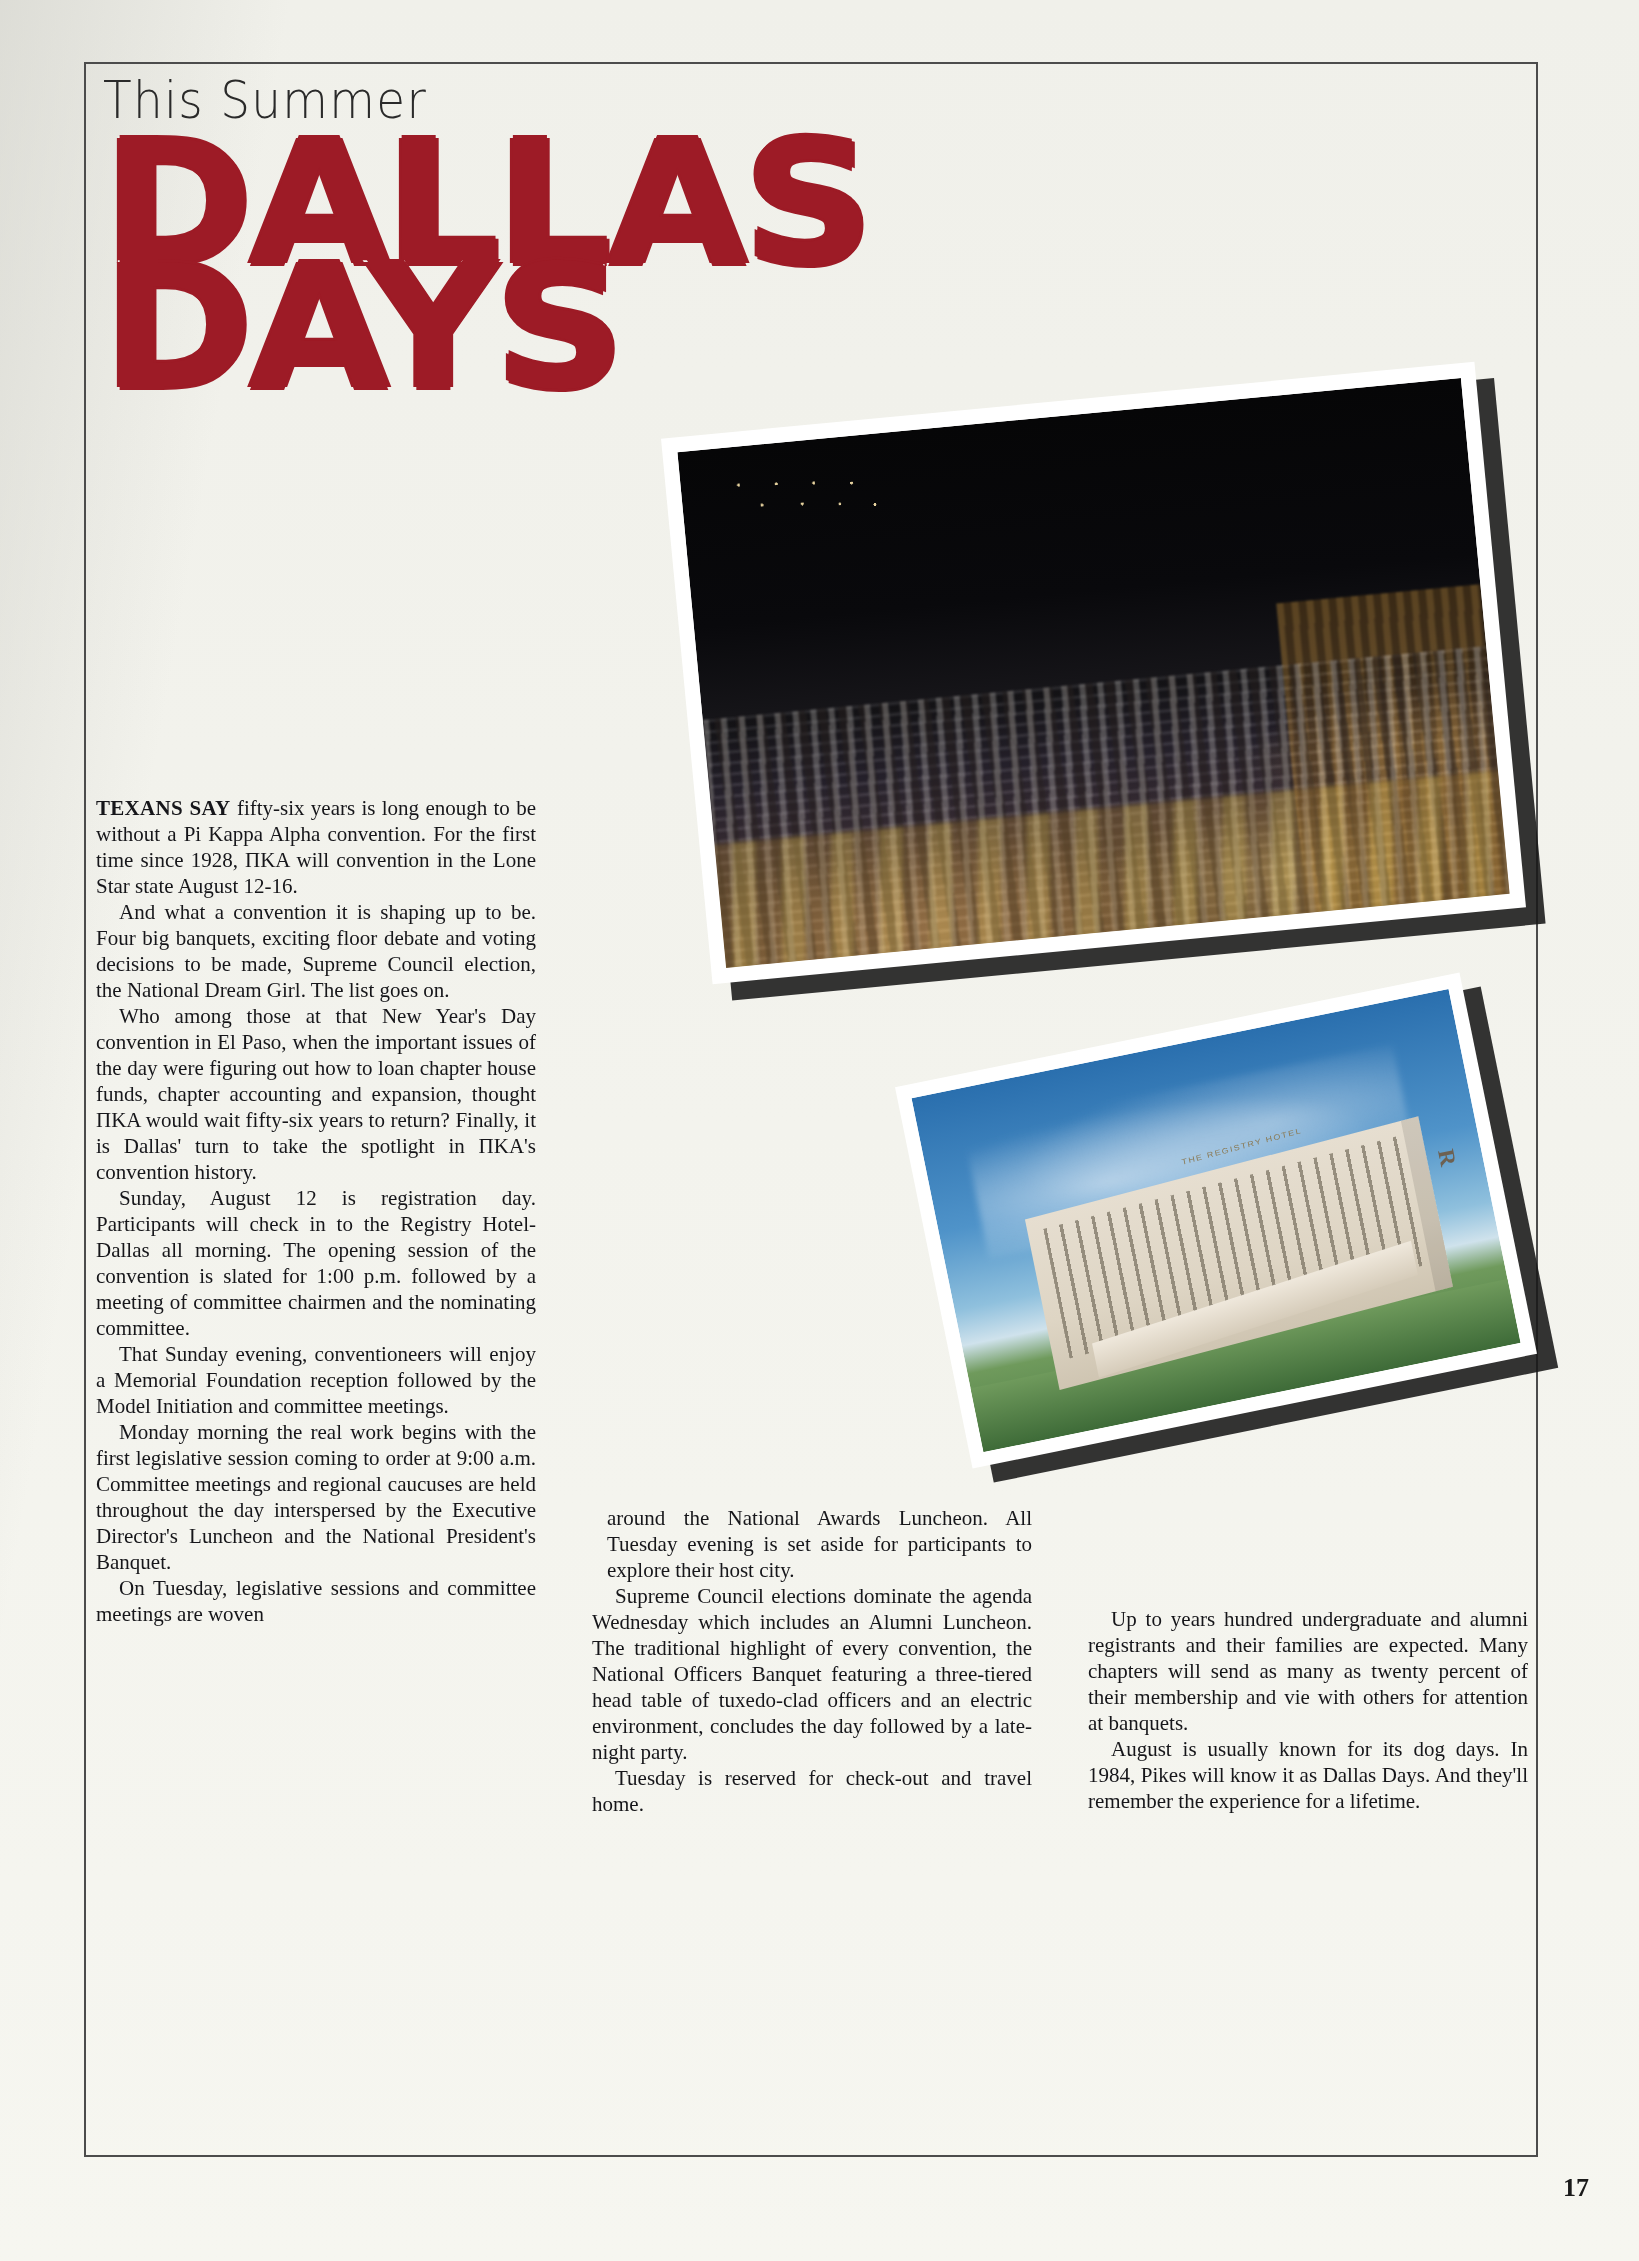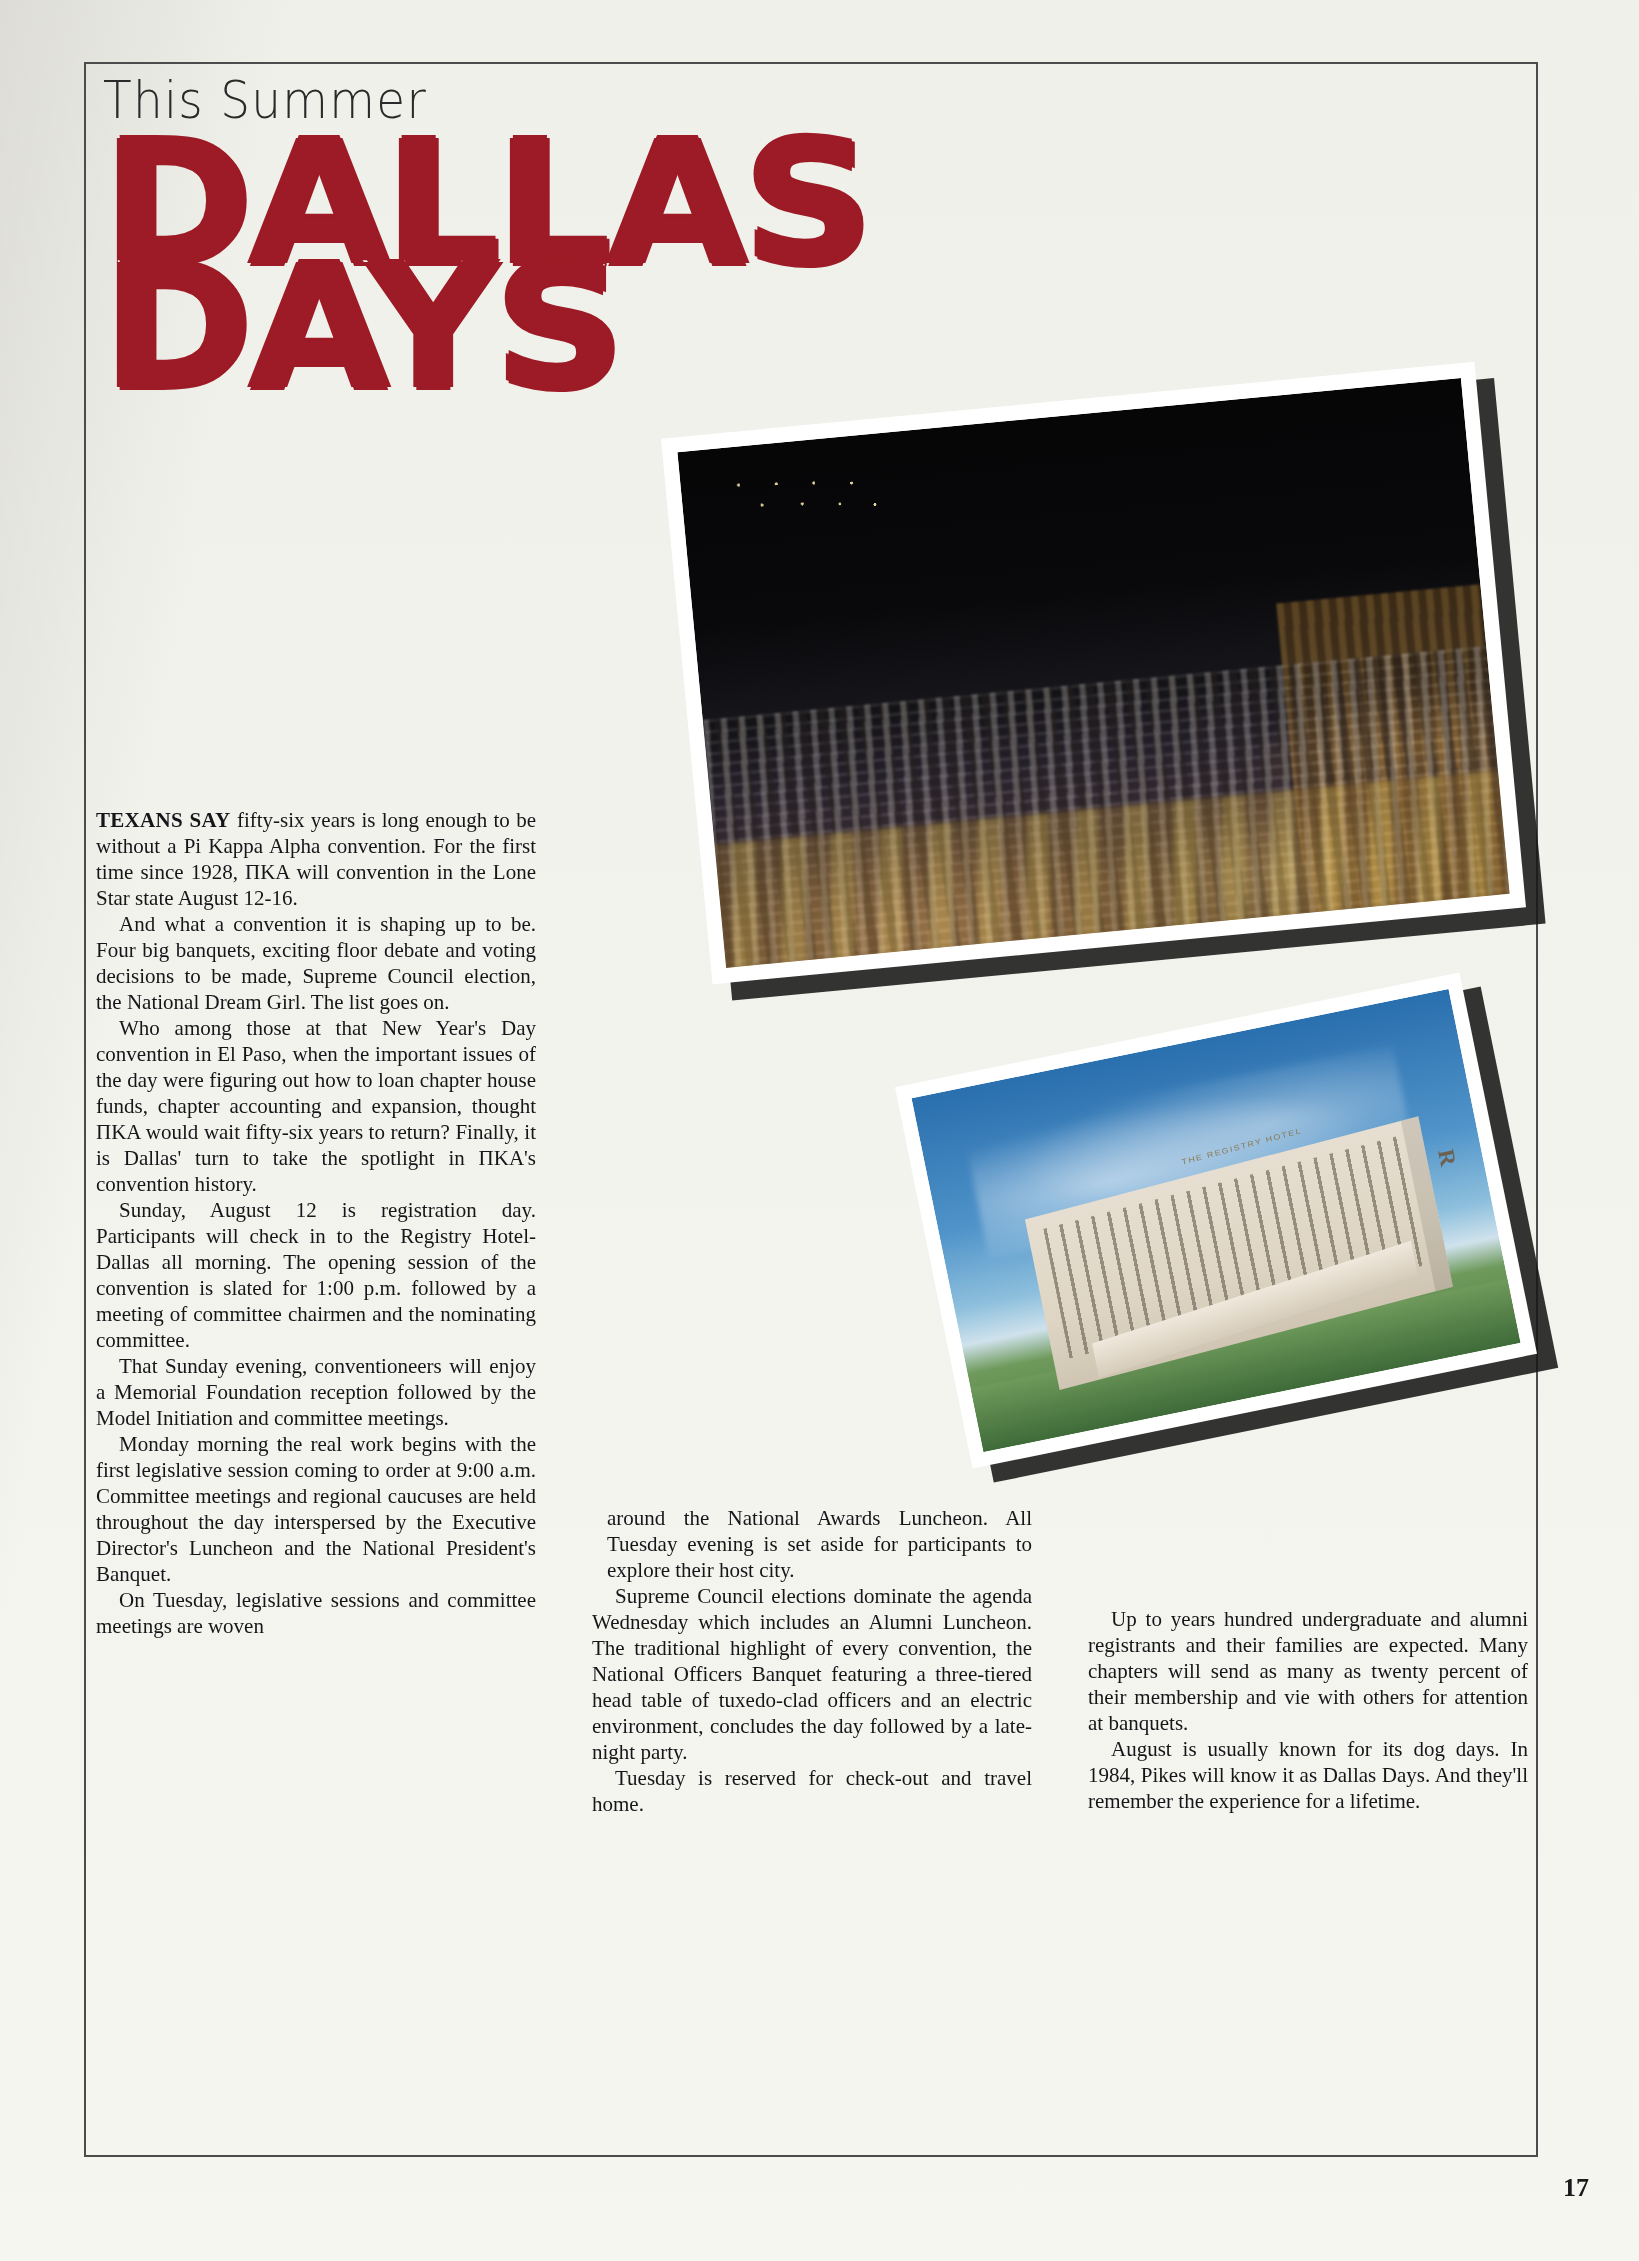--- a/index.html
+++ b/index.html
@@ -215,21 +215,21 @@
     line-height: 26px;
     color: #16161a;
     text-align: justify;
     text-justify: inter-word;
     hyphens: manual;
   }
   #col-1 { left: 0; }
   #col-2 { left: 496px; top: 710px; }
   #col-3 { left: 992px; top: 811px; }
   .col p { margin: 0; text-indent: 23px; }
-  .col p.first { text-indent: 0; margin-top: 12px; }
+  .col p.first { text-indent: 0; }
   .col p.cont  { text-indent: 0; margin-left: 15px; }
   .lead { font-weight: 700; letter-spacing: 0.3px; }
 
   
   #folio {
     position: absolute;
     right: 86px;
     bottom: 58px;
     font-family: "Liberation Serif", serif;
     font-weight: 700;

